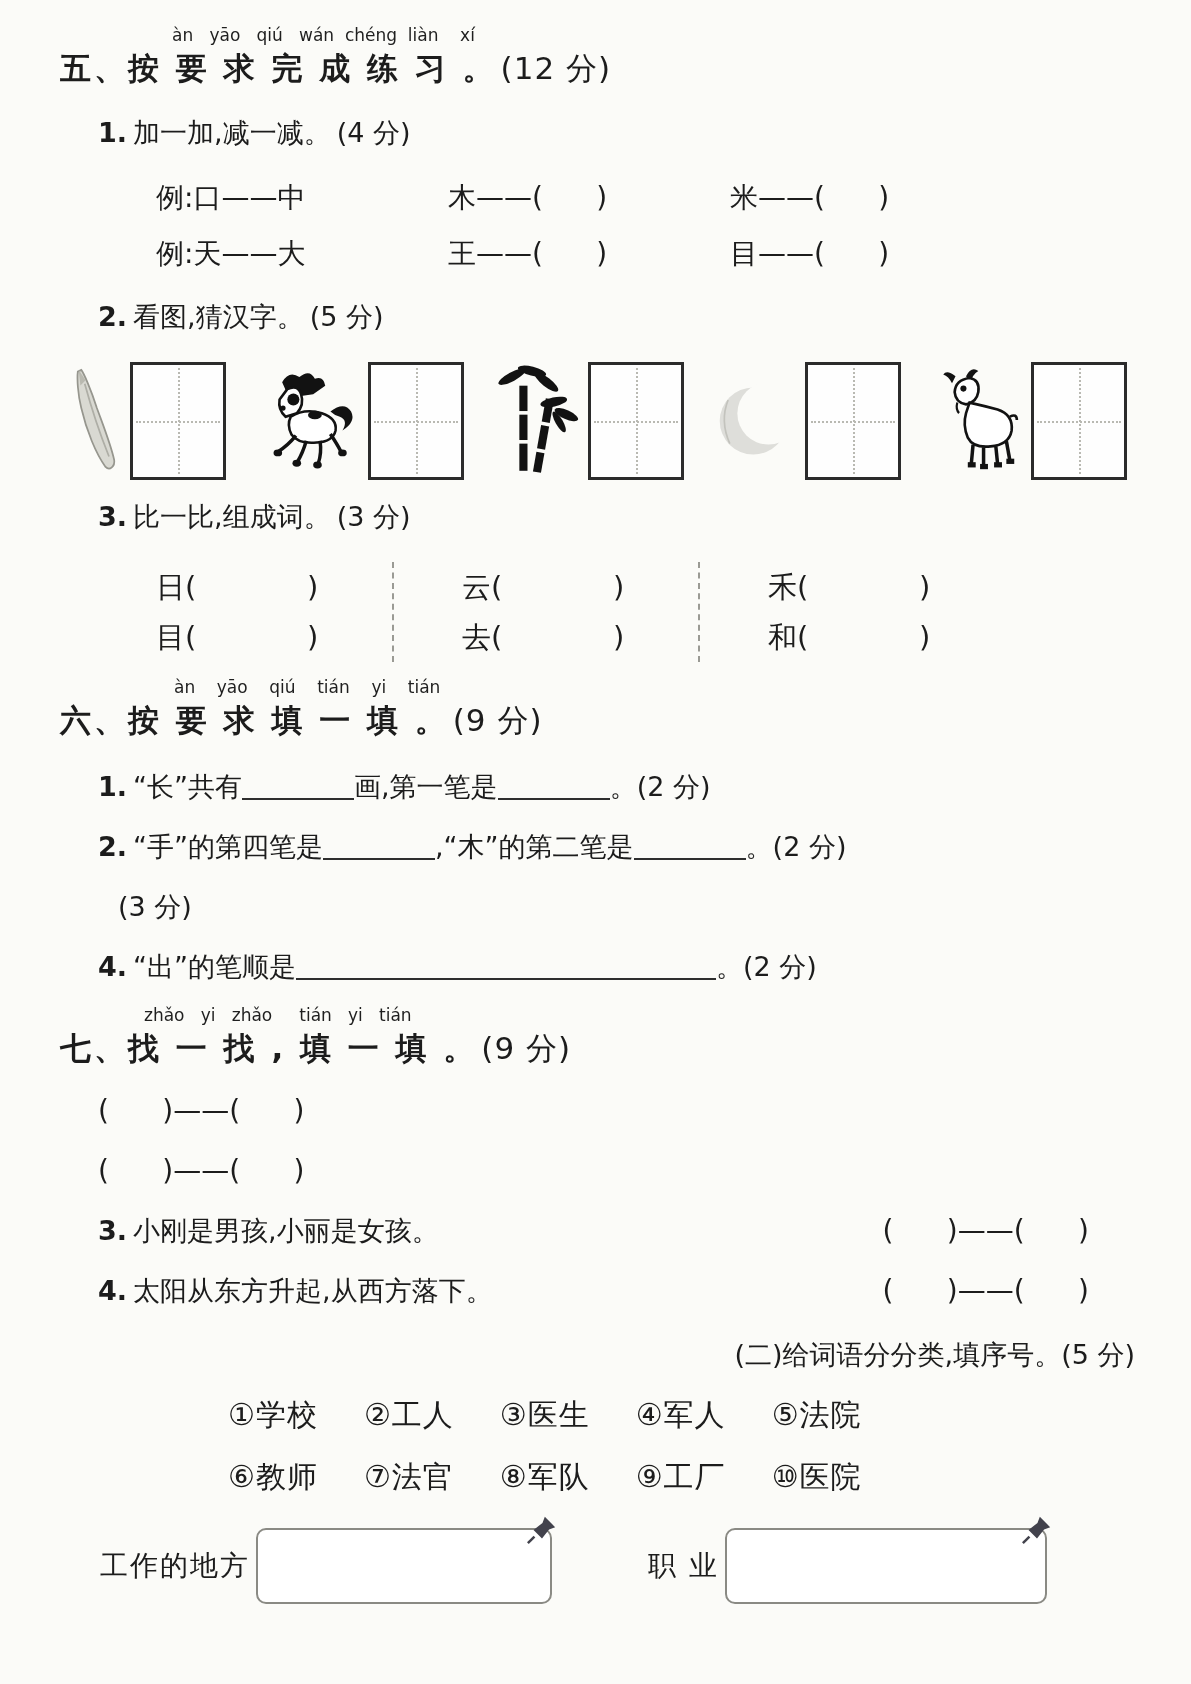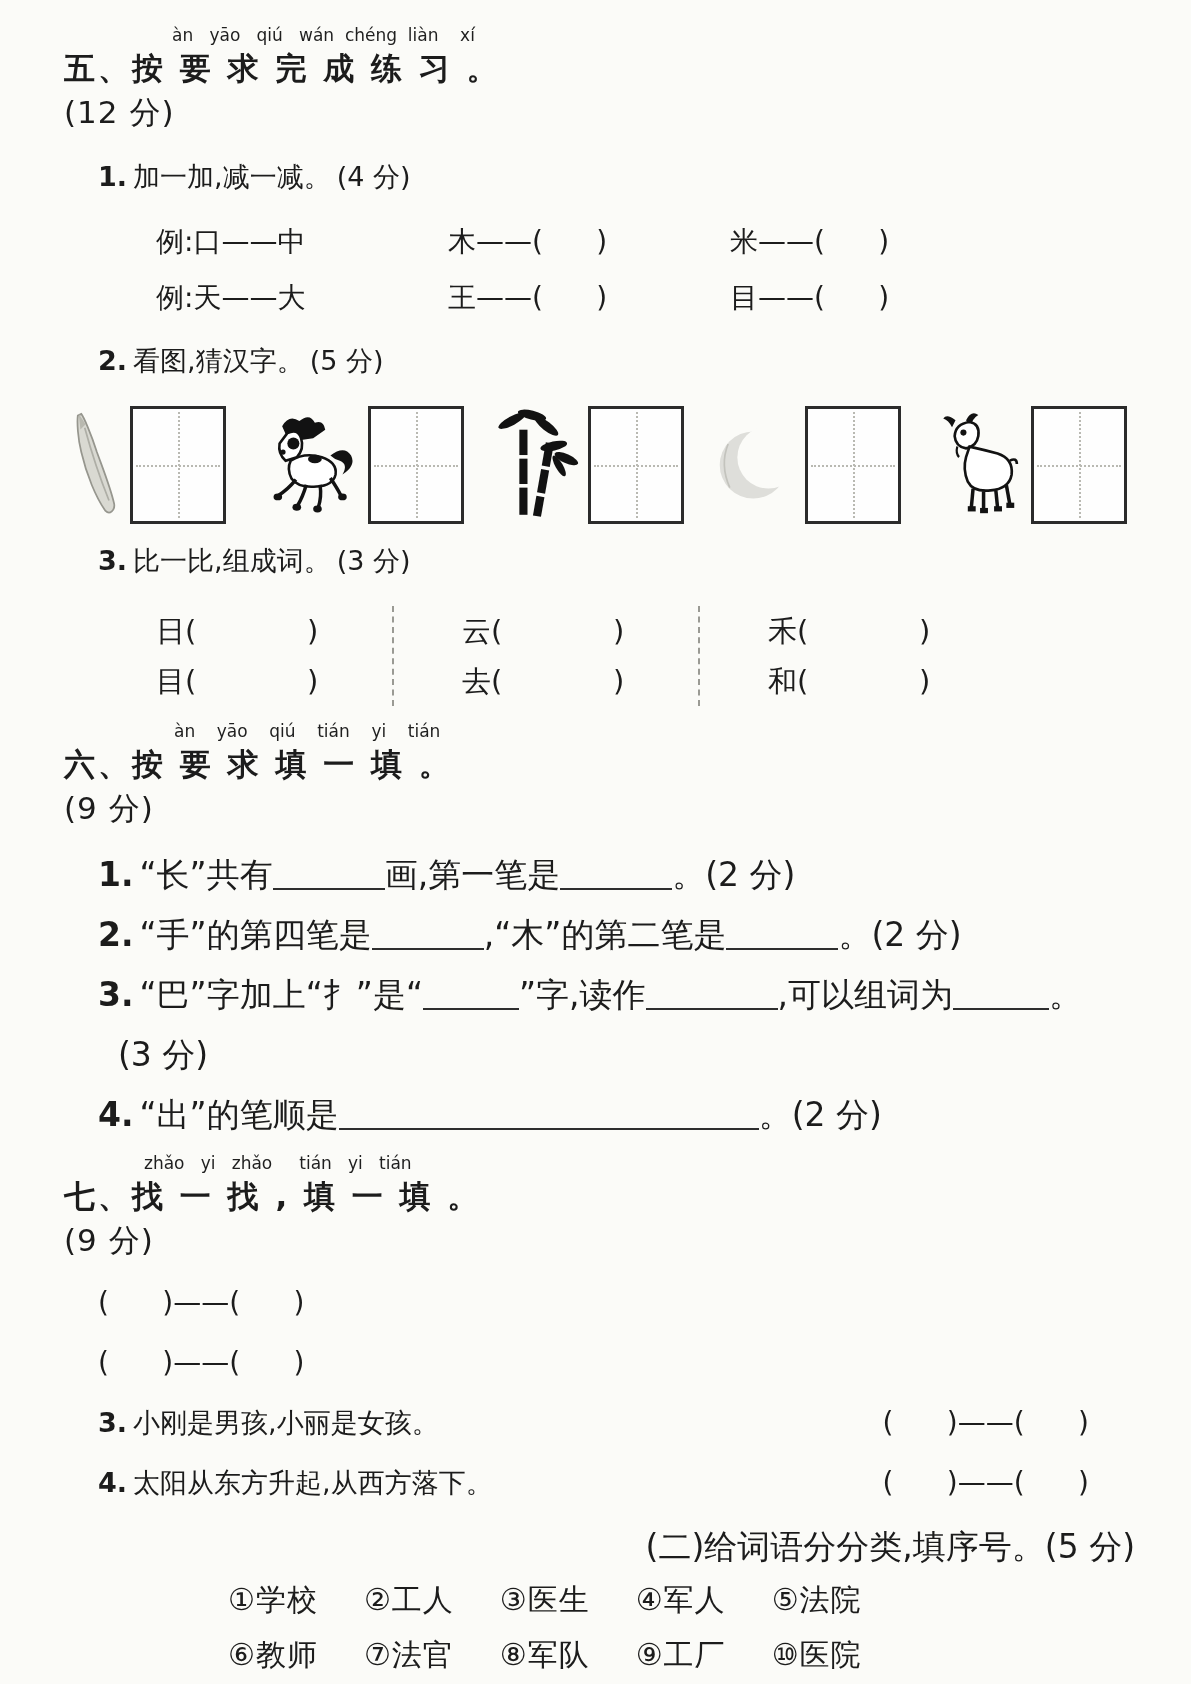--- a/index.html
+++ b/index.html
@@ -5,21 +5,21 @@
   html,body{margin:0;padding:0;}
   body{
     width:1191px;height:1684px;background:#fbfbf8;
     font-family:"DejaVu Sans","Liberation Sans",sans-serif;
     color:#1c1c1c;overflow:hidden;
   }
   .page{padding:24px 56px 0 60px;box-sizing:border-box;width:1191px;}
   .pre{white-space:pre;}
   
   .pinyin{font-size:17px;color:#1f1f1f;white-space:pre;line-height:22px;}
-  .sec-head{font-size:31px;font-weight:bold;letter-spacing:3px;line-height:44px;display:flex;align-items:baseline;flex-direction:column;}
+  .sec-head{font-size:31px;font-weight:bold;letter-spacing:3px;line-height:44px;display:flex;align-items:baseline;}
   .sec-score{font-weight:500;letter-spacing:1px;margin-left:4px;}
   
   .q-line{font-size:27px;margin-left:38px;line-height:38px;display:flex;align-items:baseline;}
   .q-num{font-weight:bold;margin-right:6px;}
   .q-score{margin-left:6px;}
   
   .ex-row{display:flex;font-size:28px;margin-left:96px;line-height:40px;}
   .ex-cell1{width:292px;}
   .ex-cell2{width:282px;}
   
@@ -29,26 +29,26 @@
   .tzg::before{content:"";position:absolute;left:50%;top:3px;bottom:3px;border-left:2px dotted #b9b9b2;}
   .tzg::after{content:"";position:absolute;top:50%;left:3px;right:3px;border-top:2px dotted #b9b9b2;}
   
   .q3-grid{display:flex;margin:26px 0 6px 28px;}
   .q3-col{padding-left:68px;box-sizing:border-box;width:306px;}
   .q3-col.div{border-right:2px dashed #9a9a94;}
   .q3-cell{font-size:29px;line-height:50px;white-space:pre;}
   
   .blank{display:inline-block;border-bottom:2px solid #2e2e2e;height:26px;vertical-align:-4px;}
   .b110{width:112px;} .b130{width:132px;} .b95{width:96px;} .b420{width:420px;}
-  .s6-line{font-size:33px;margin-left:38px;line-height:38px;margin-top:22px;}
+  .s6-line{font-size:27px;margin-left:38px;line-height:38px;margin-top:22px;}
   
   .sent-row{display:flex;font-size:27px;margin-left:38px;line-height:38px;margin-top:22px;align-items:baseline;}
   .sent-text{flex:1;}
   .sent-ans{white-space:pre;font-size:28px;margin-right:46px;}
-  .words-row{display:flex;gap:46px;font-size:30px;margin-left:168px;line-height:42px;margin-top:13px;letter-spacing:1px;}
+  .words-row{display:flex;gap:46px;font-size:30px;margin-left:168px;line-height:42px;margin-top:20px;letter-spacing:1px;}
   
   .cat-row{display:flex;align-items:center;margin:30px 0 0 40px;}
   .cat-label{font-size:28px;letter-spacing:2px;}
   .cat-box{position:relative;border:2px solid #8a8a84;border-radius:10px;background:#fff;}
   .box1{width:292px;height:72px;margin-left:6px;}
   .box2{width:318px;height:72px;margin-left:6px;}
   .pin{position:absolute;top:-16px;right:-8px;}
   .gap1{width:96px;}
   svg{display:block;}
 </style>
@@ -205,23 +205,20 @@
     </div>
 
     <div class="s6-line" style="margin-top:26px;">
       <span class="q-num">1.</span><span>“长”共有</span><span class="blank b110"></span><span>画,第一笔是</span><span class="blank b110"></span><span>。</span><span>(2 分)</span>
     </div>
 
     <div class="s6-line">
       <span class="q-num">2.</span><span>“手”的第四笔是</span><span class="blank b110"></span><span>,“木”的第二笔是</span><span class="blank b110"></span><span>。</span><span>(2 分)</span>
     </div>
 
-    <div class="s6-line">
-      <span class="q-num">3.</span><span>“巴”字加上“扌”是“</span><span class="blank b95"></span><span>”字,读作</span><span class="blank b130"></span><span>,可以组词为</span><span class="blank b95"></span><span>。</span>
-    </div>
     <div class="s6-line" style="margin-left:58px;">
       <span>(3 分)</span>
     </div>
 
     <div class="s6-line">
       <span class="q-num">4.</span><span>“出”的笔顺是</span><span class="blank b420"></span><span>。</span><span>(2 分)</span>
     </div>
   </div>
 
   <div style="margin-top:18px;">

